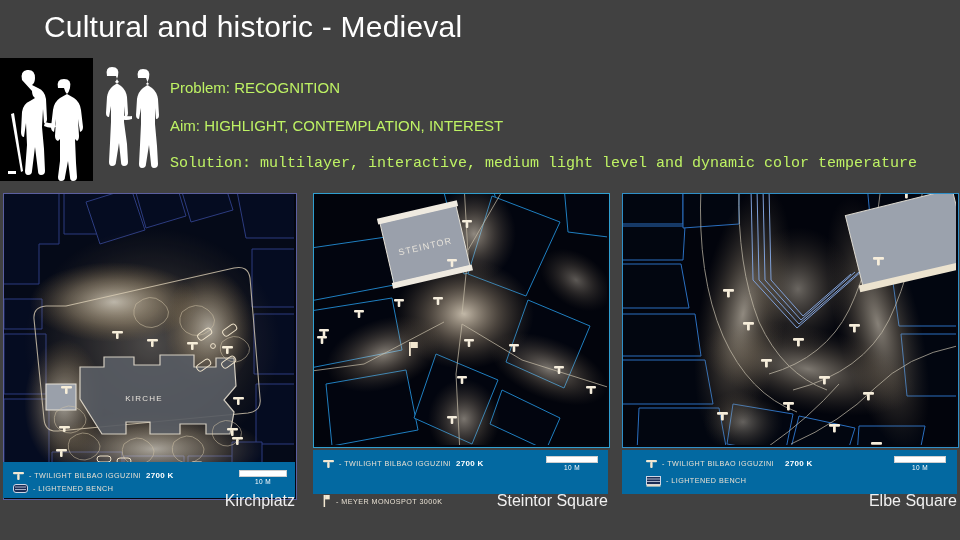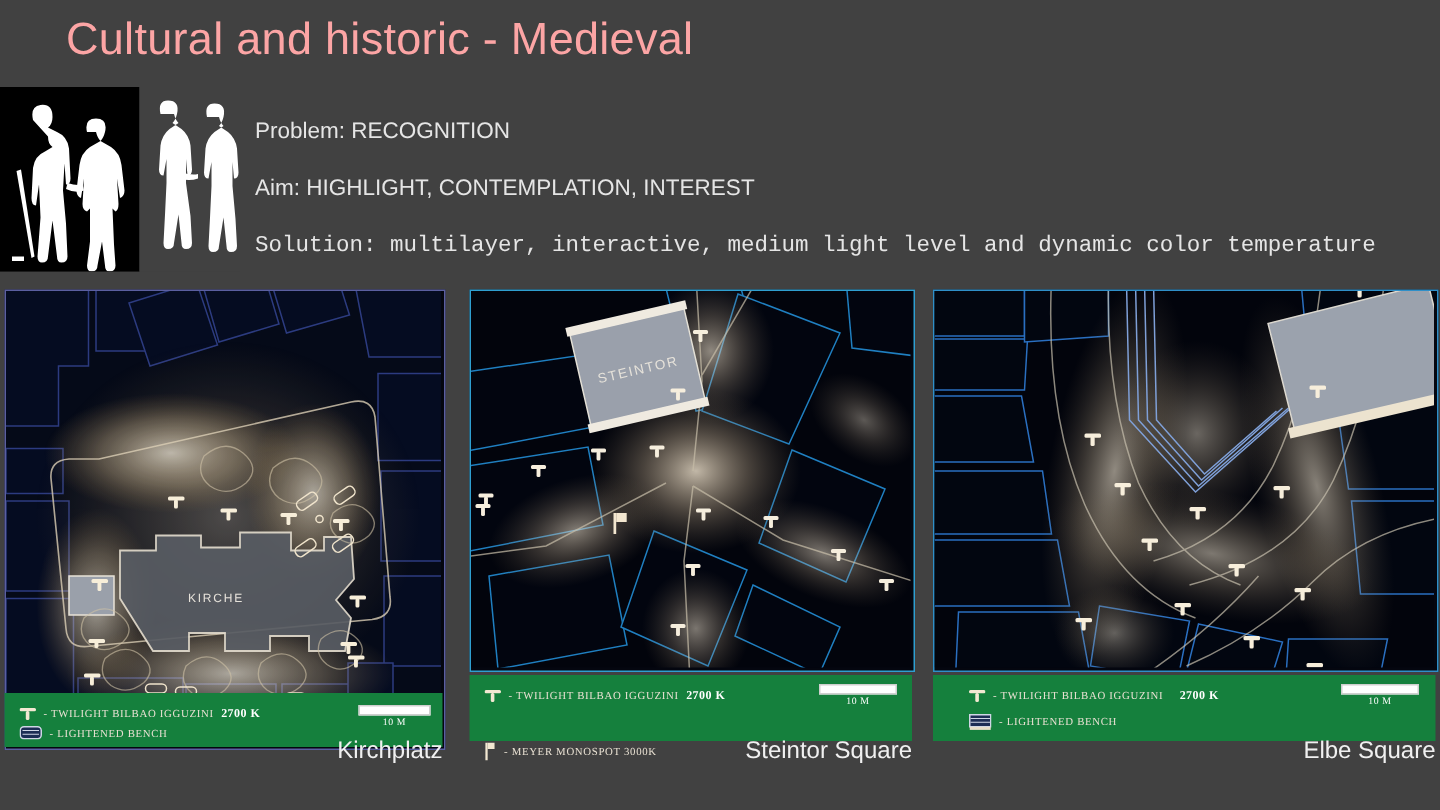--- a/index.html
+++ b/index.html
@@ -9,49 +9,49 @@
     font-family:"Liberation Sans",sans-serif;
     color:#ffffff;
     position:relative;
   }
   .slide{position:absolute;inset:0;}
 
   
   .title{
     position:absolute;left:44px;top:10px;
     font-size:30px;font-weight:400;letter-spacing:.2px;
-    color:#fca5a5;white-space:nowrap;
+    color:#ffffff;white-space:nowrap;
   }
 
   
   .silo-a{position:absolute;left:0;top:58px;width:93px;height:123px;background:#000;overflow:hidden;}
   .silo-b{position:absolute;left:93px;top:58px;width:67px;height:123px;background:#414141;overflow:hidden;}
   .silo-a svg,.silo-b svg{display:block;}
 
   
   .bullets{position:absolute;left:170px;top:80px;width:760px;}
-  .bullet{font-size:15px;color:#e5e5e5;line-height:1;margin-bottom:23px;white-space:nowrap;}
+  .bullet{font-size:15px;color:#bef264;line-height:1;margin-bottom:23px;white-space:nowrap;}
   .bullet:last-child{margin-bottom:0;font-family:Liberation Mono, monospace;}
 
   
   .panel{position:absolute;top:193px;overflow:hidden;background:#04060f;}
   #panel-1{left:3px;width:292px;height:305px;border:1px solid #5b5fa0;}
   #panel-2{left:313px;width:295px;height:253px;border:1px solid #2f9fd0;}
   #panel-3{left:622px;width:335px;height:253px;border:1px solid #2f8fc8;}
 
   .mapwrap{position:absolute;left:0;top:0;right:0;bottom:0;overflow:hidden;}
   .mapsvg{position:absolute;left:0;top:0;}
 
   
   .legend{
     position:absolute;left:0;right:0;
-    background:#15803d;
+    background:#0369a1;
     color:#ece3d4;
     font-size:7.2px;letter-spacing:.45px;
-    font-family:Liberation Serif, serif;
+    font-family:Liberation Sans, sans-serif;
   }
   #legend-1{top:462px;height:36px;left:3px;width:292px;}
   #legend-2{top:450px;height:44px;left:313px;width:295px;}
   #legend-3{top:450px;height:44px;left:622px;width:335px;}
 
   .legrow{position:absolute;display:flex;align-items:center;gap:5px;white-space:nowrap;}
   .legtext{color:#e8e0d2;}
   .legtemp{color:#ffffff;font-weight:bold;font-size:8px;letter-spacing:.3px;}
 
   .ico{display:inline-block;position:relative;}

